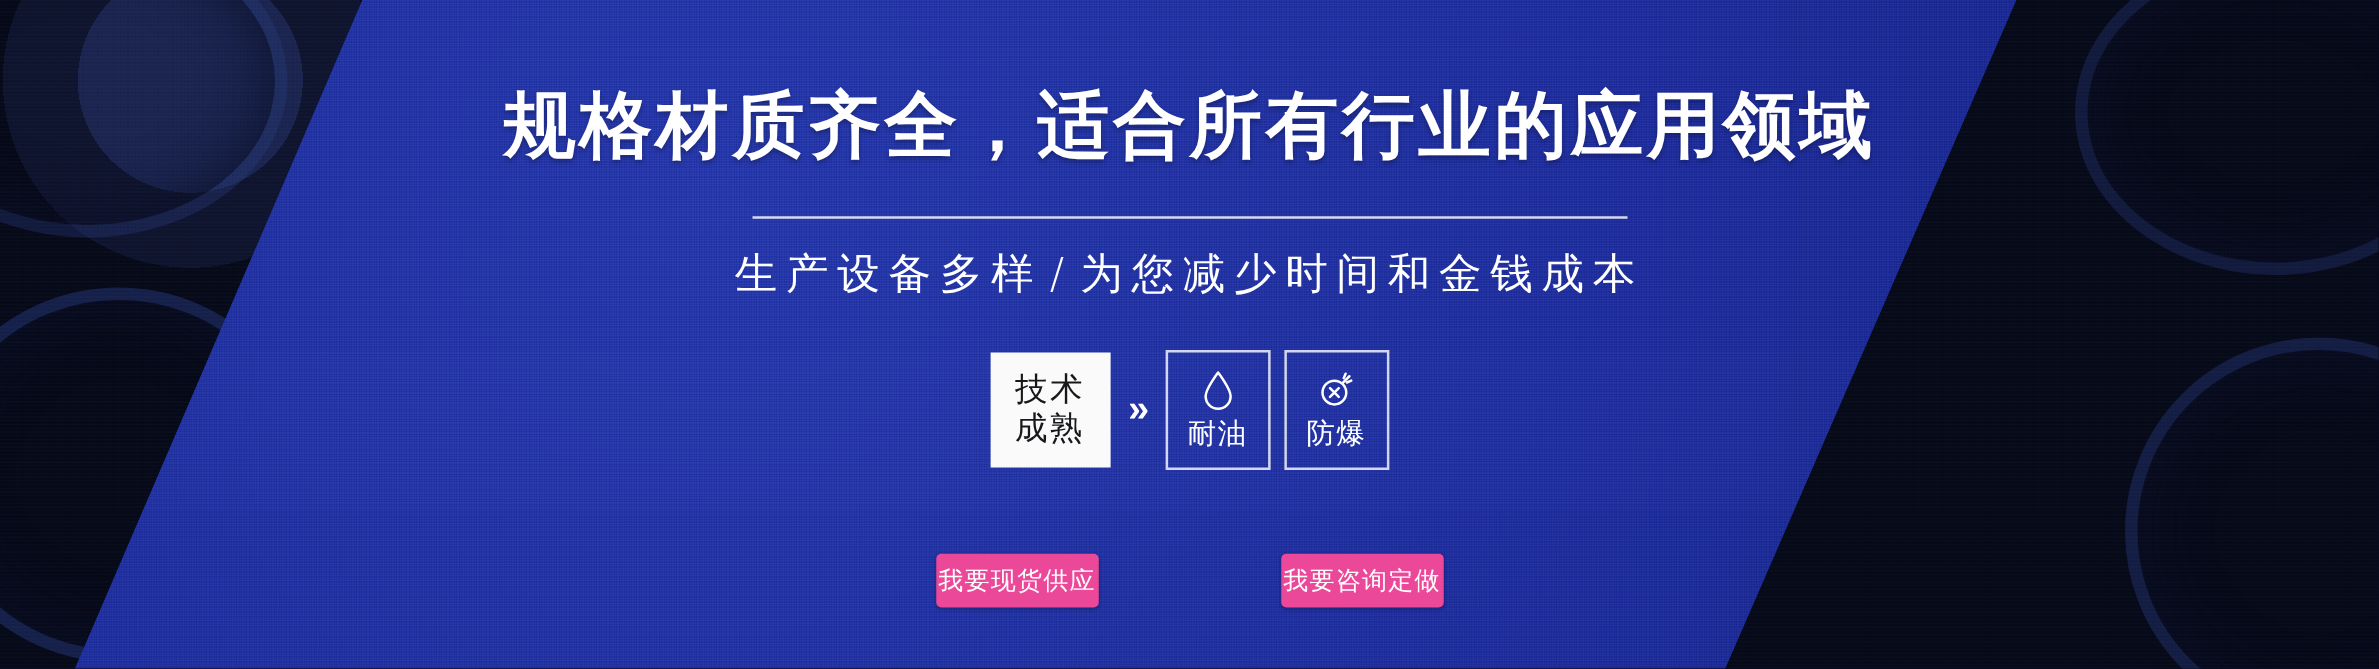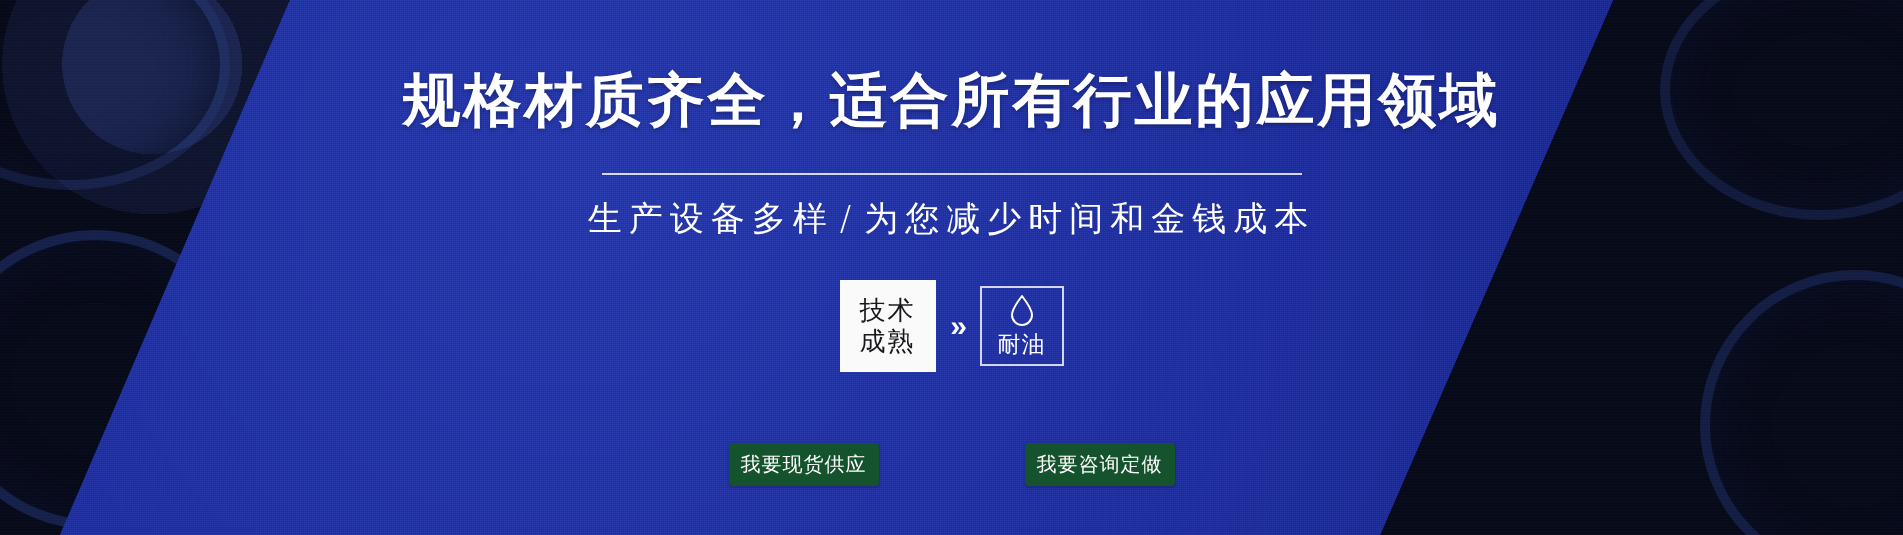--- a/index.html
+++ b/index.html
@@ -84,40 +84,40 @@
     width:96px;height:92px;background:#fafafa;color:#17181c;
     display:flex;flex-direction:column;align-items:center;justify-content:center;
     font-size:26px;line-height:1.18;letter-spacing:2px;font-weight:500;
     font-family:"DejaVu Sans","Liberation Sans",sans-serif;
   }
   .chev{
     width:44px;text-align:center;color:#fff;font-size:30px;font-weight:bold;
     letter-spacing:-2px;
   }
   .fbox{
-    width:84px;height:80px;border:2px solid rgba(255,255,255,.8);
+    width:84px;height:96px;border:2px solid rgba(255,255,255,.8);
     margin-right:11px;
     display:flex;flex-direction:column;align-items:center;justify-content:center;
     color:#fff;box-sizing:border-box;
   }
   .fbox:last-child{margin-right:0;}
   .fbox .ico{height:36px;display:flex;align-items:center;justify-content:center;}
   .fbox .ico svg{display:block;}
   .fbox .lbl{
     font-size:23px;letter-spacing:1px;margin-top:1px;
     font-family:"DejaVu Sans","Liberation Sans",sans-serif;
   }
 
   .cta-row{
     position:absolute;top:443px;left:50%;transform:translateX(-50%);
     display:flex;gap:146px;
   }
   .cta{
-    background:#14532d;color:#fff;border:none;border-radius:4px;
-    padding:8px 12px;font-size:20px;letter-spacing:1px;cursor:pointer;
+    background:#ec4899;color:#fff;border:none;border-radius:4px;
+    padding:8px 2px;font-size:20px;letter-spacing:1px;cursor:pointer;
     font-family:"DejaVu Sans","Liberation Sans",sans-serif;
     box-shadow:0 1px 3px rgba(0,0,0,.3);
   }
 </style>
 </head>
 <body>
 
 <div class="banner">
 
   <div class="bg-photo">
@@ -154,20 +154,30 @@
         <span class="ico">
           <svg width="26" height="32" viewBox="0 0 26 32">
             <path d="M13 2 C13 2 3 15 3 21 a10 10 0 0 0 20 0 C23 15 13 2 13 2 Z" fill="none" stroke="#fff" stroke-width="2" stroke-linejoin="round"></path>
           </svg>
         </span>
         <span class="lbl">耐油</span>
       </div>
 
 
 
+      <div class="fbox">
+        <span class="ico">
+          <svg width="30" height="32" viewBox="0 0 30 32">
+            <circle cx="13" cy="18" r="9.5" fill="none" stroke="#fff" stroke-width="2"></circle>
+            <path d="M9.5 14.5 L16.5 21.5 M16.5 14.5 L9.5 21.5" stroke="#fff" stroke-width="2" stroke-linecap="round"></path>
+            <path d="M19.5 10.5 L25 5 M23 10 L26.5 8.5 M20.5 6.5 L22 3" stroke="#fff" stroke-width="2" stroke-linecap="round"></path>
+          </svg>
+        </span>
+        <span class="lbl">防爆</span>
+      </div>
 
 
     </div>
 
     <div class="cta-row">
       <button class="cta">我要现货供应</button>
       <button class="cta">我要咨询定做</button>
     </div>
 
   </div>

